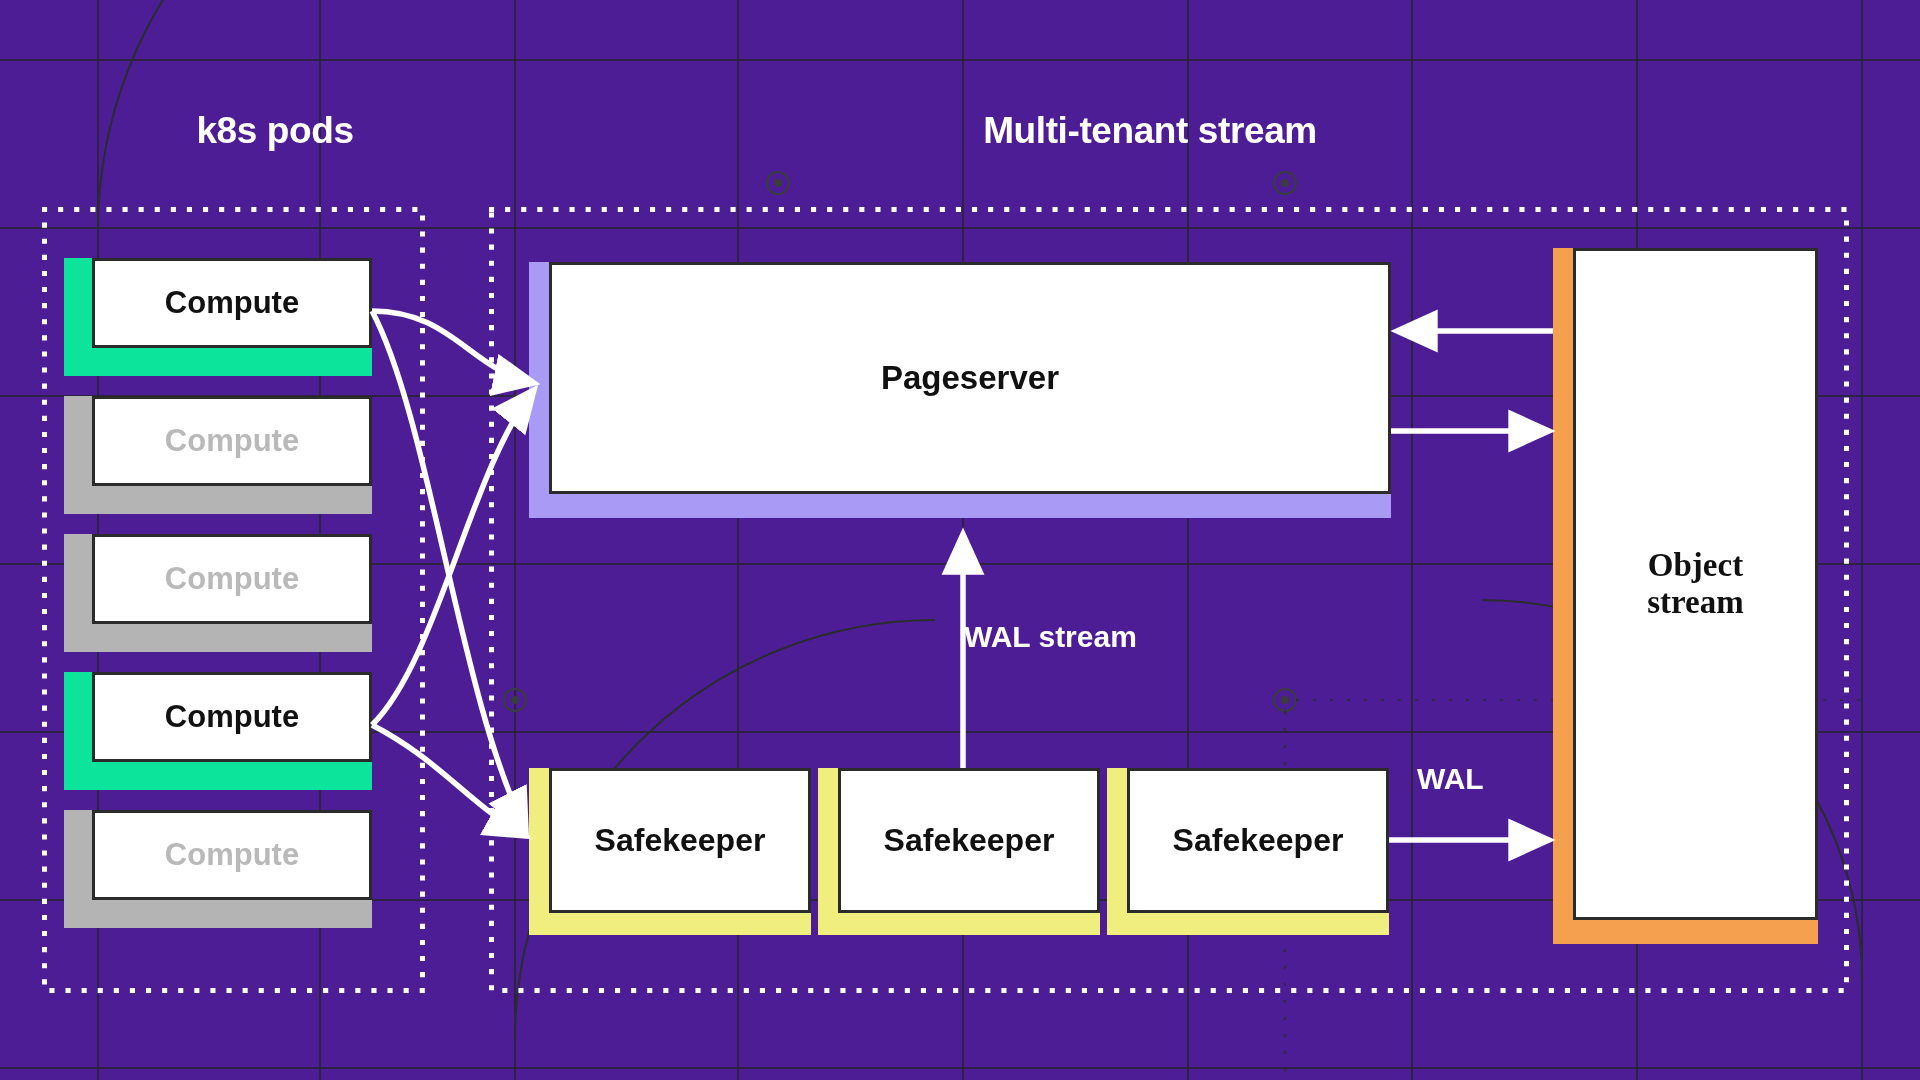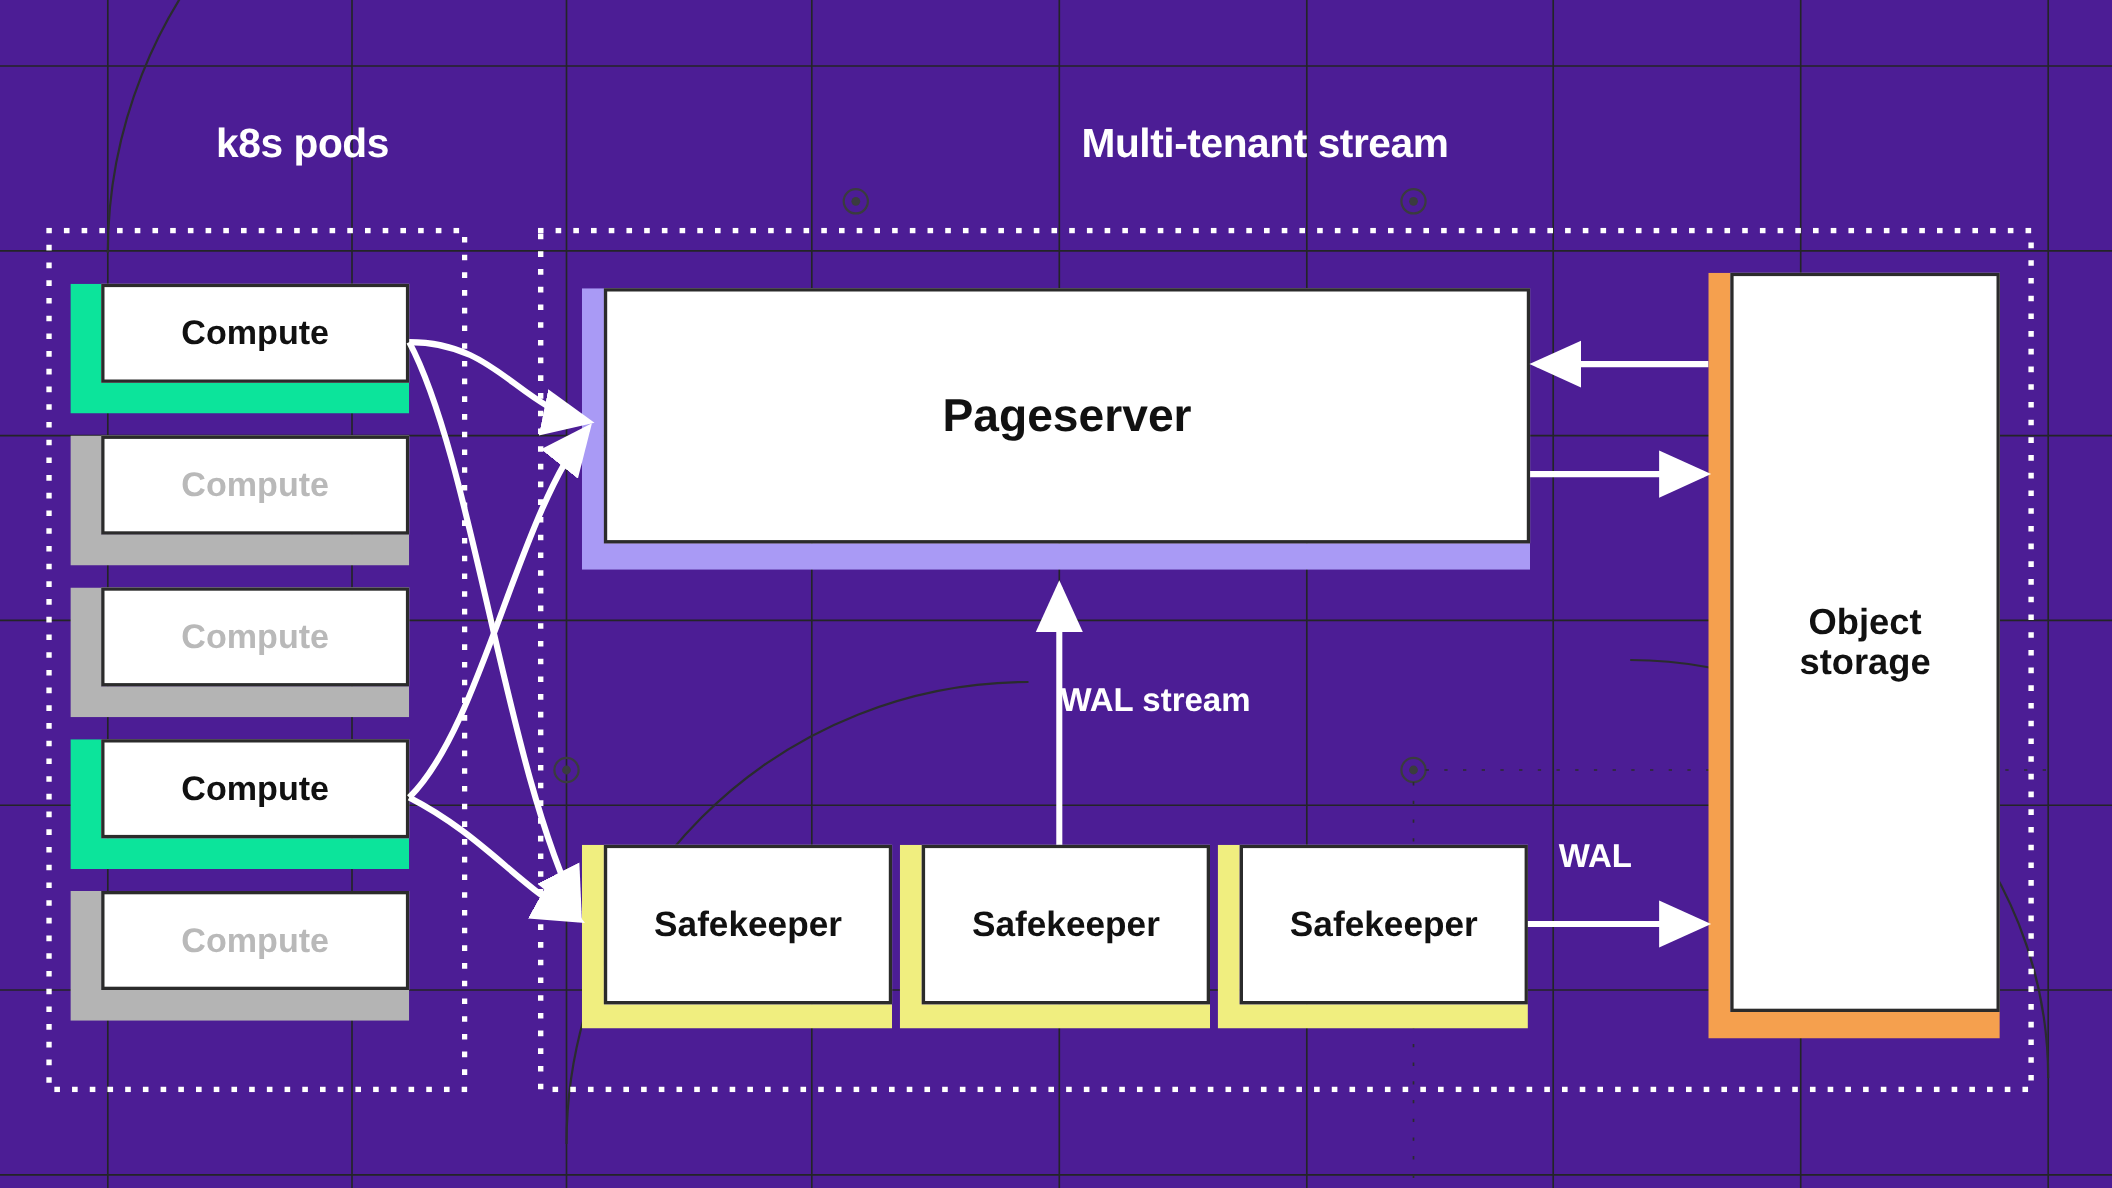--- a/index.html
+++ b/index.html
@@ -71,21 +71,21 @@
     font-weight: bold;
     color: #111111;
     line-height: 1.12;
   }
 
   
   .compute .card .label { font-size: 31px; }
   .compute.inactive .card .label { color: #b9b9b9; }
 
   
-  .pageserver .card .label { font-size: 42px; }
+  .pageserver .card .label { font-size: 33px; }
   
   .safekeeper .card .label { font-size: 32px; }
   
   .objstore .card .label { font-size: 33px; }
 
   
   #connectors {
     position: absolute;
     left: 0; top: 0;
     width: 1920px; height: 1080px;
@@ -242,23 +242,23 @@
     </svg>
     <div class="card" style="left:20px; top:0; width:262px; height:145px;">
       <span class="label">Safekeeper</span>
     </div>
   </div>
 
   <div class="node objstore" style="left:1553px; top:248px; width:265px; height:696px;">
     <svg class="shadow-l" viewBox="0 0 265 696" preserveAspectRatio="none">
       <path d="M 0 0 L 0 696 L 265 696 L 265 672 L 20 672 L 20 0 Z" fill="#f5a04e"></path>
     </svg>
-    <div class="card" style="left:20px; top:0; width:245px; height:672px; flex-direction:column;">
+    <div class="card" style="left:20px; top:0; width:245px; height:672px; flex-direction:column;font-family:Liberation Serif, serif;">
       <span class="label">Object</span>
-      <span class="label">storage</span>
+      <span class="label">stream</span>
     </div>
   </div>
 
   <svg id="connectors" viewBox="0 0 1920 1080" preserveAspectRatio="none">
     <defs>
       <marker id="arrow-head" markerWidth="9" markerHeight="9" refX="7.4" refY="4.5" orient="auto" markerUnits="strokeWidth">
         <path d="M 0 0.6 L 8.6 4.5 L 0 8.4 z" fill="#ffffff"></path>
       </marker>
     </defs>
 

